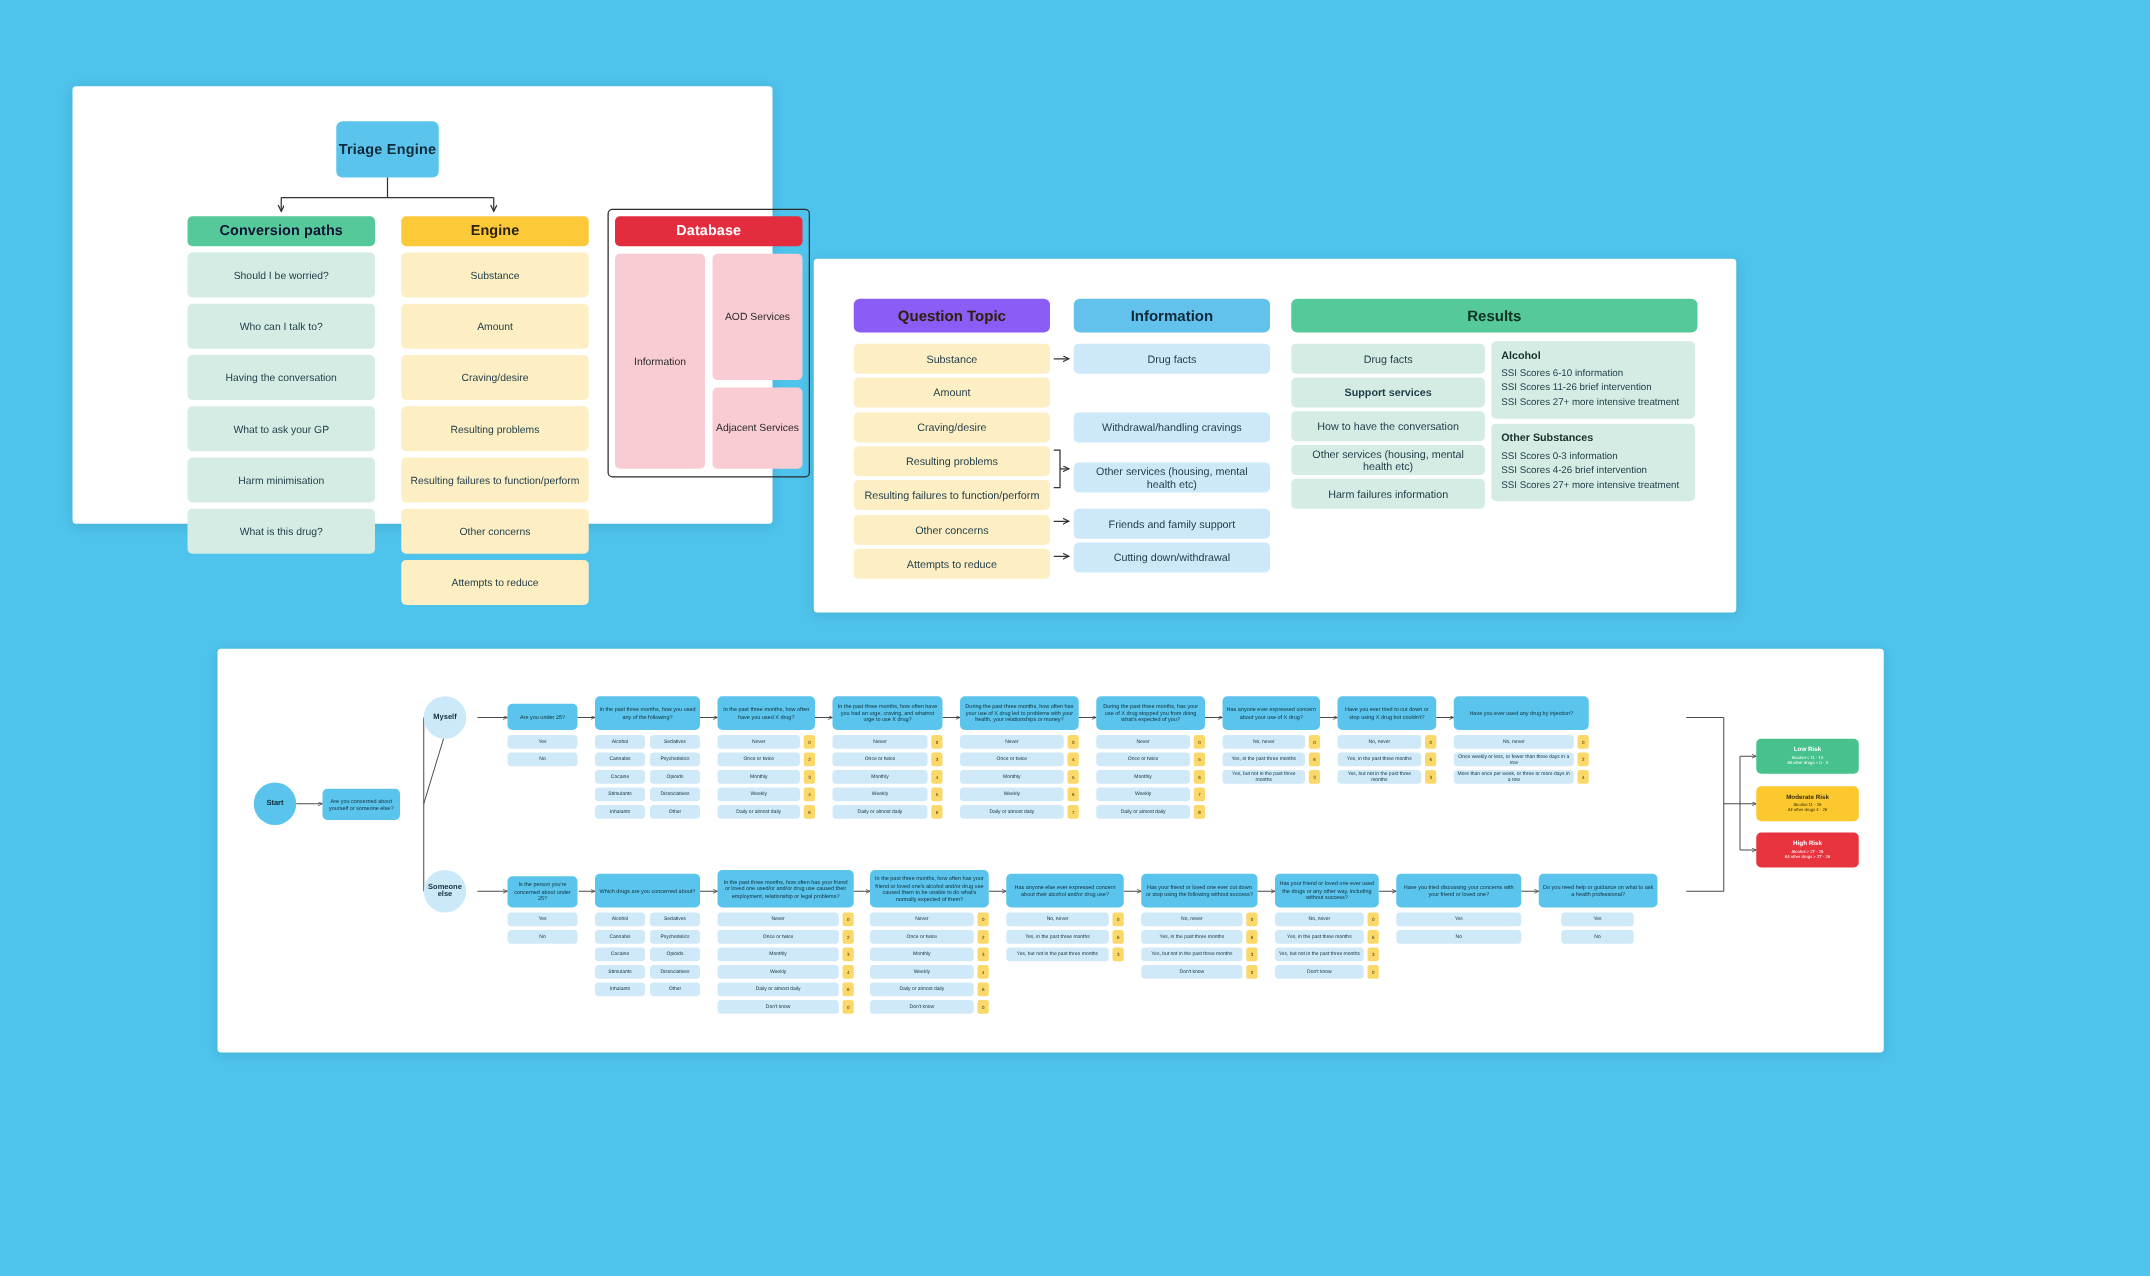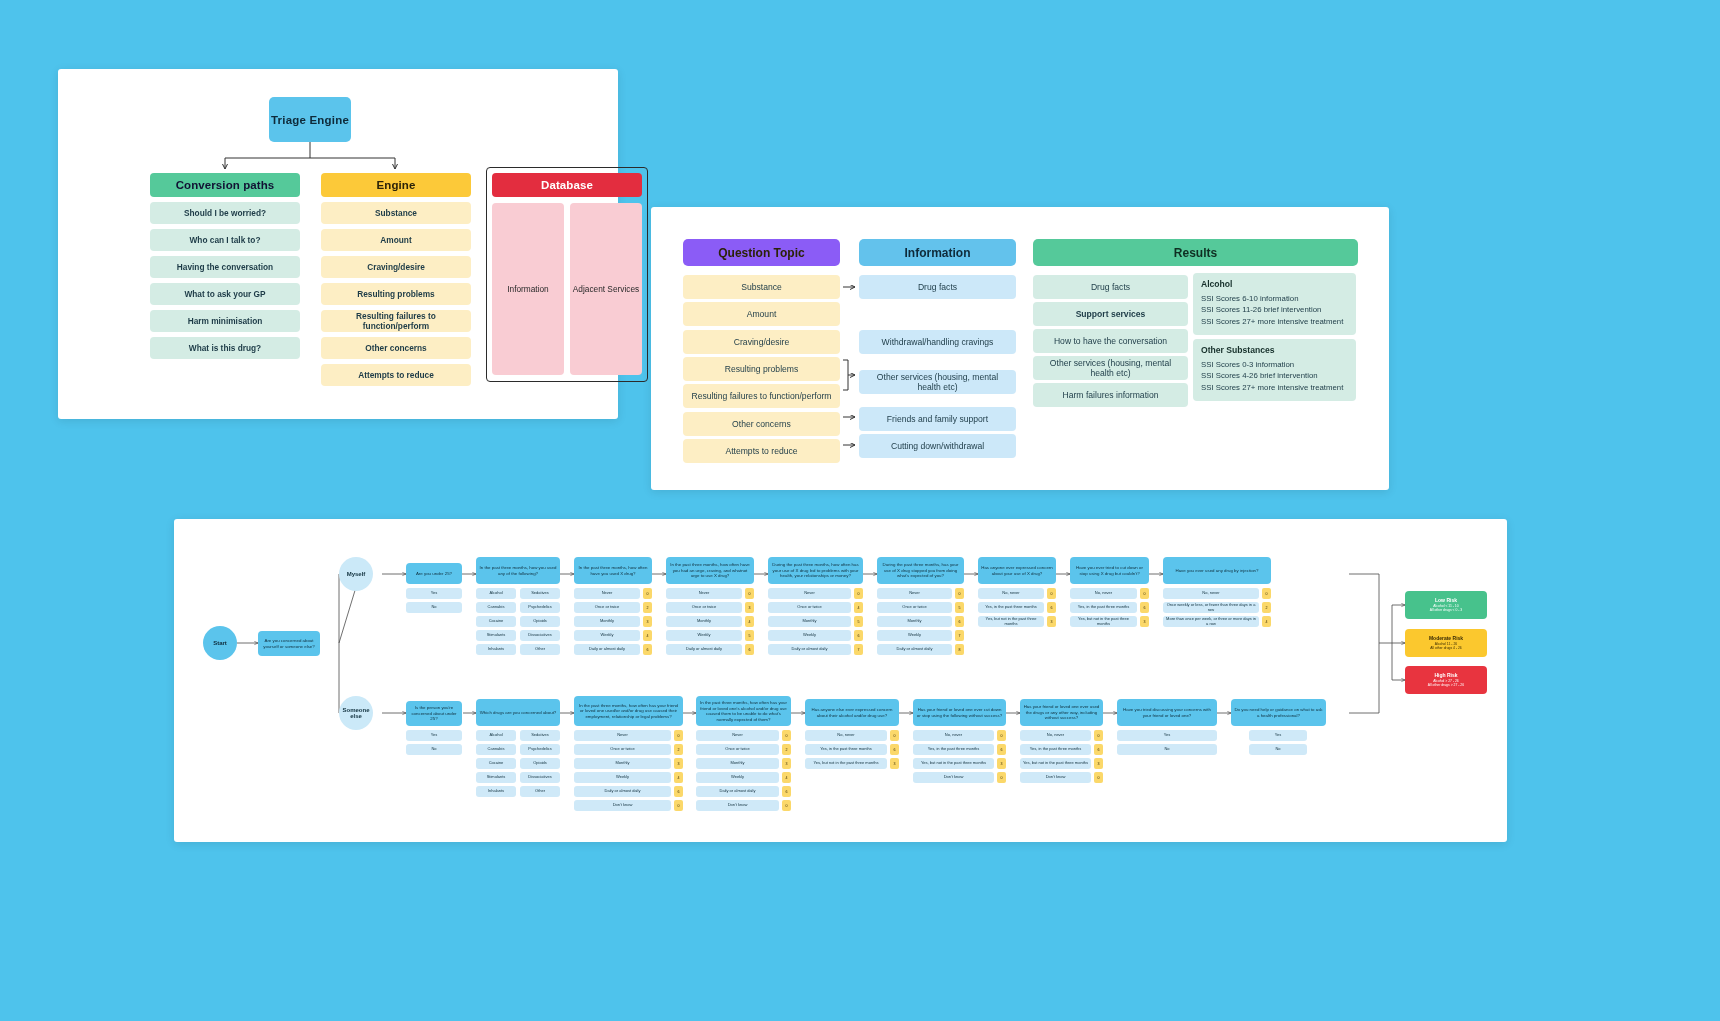--- a/index.html
+++ b/index.html
@@ -28,23 +28,23 @@
   .col{position:absolute;}
   .col-head{
     height:24px;border-radius:4px;
     display:flex;align-items:center;justify-content:center;
     font-size:11.5px;font-weight:bold;letter-spacing:.1px;
   }
   .col-head.green{background:#55c99a;color:#113; }
   .col-head.yellow{background:#fcc939;color:#2b2208;}
   .col-head.red{background:#e32d3f;color:#ffffff;}
   .cell{
-    height:22px;margin-top:5px;border-radius:4px;
-    display:flex;align-items:center;justify-content:center;
-    font-size:8.3px;color:#1d3b47;text-align:center;padding:0 4px;font-weight:bold;
+    height:36px;margin-top:5px;border-radius:4px;
+    display:flex;align-items:center;justify-content:center;
+    font-size:8.3px;color:#1d3b47;text-align:center;padding:0 4px;
   }
   .cell.mint{background:#d4ece4;}
   .cell.cream{background:#fdeec4;}
   #col-conv{left:92px;top:104px;width:150px;}
   #col-triage{left:263px;top:104px;width:150px;}
   
   #db-group{
     position:absolute;left:428px;top:98px;width:162px;height:215px;
     border:1.4px solid #2b2b2b;border-radius:4px;padding:5px;box-sizing:border-box;
   }
@@ -159,20 +159,21 @@
     <div class="cell cream">Resulting failures to function/perform</div>
     <div class="cell cream">Other concerns</div>
     <div class="cell cream">Attempts to reduce</div>
   </div>
 
   <div id="db-group"></div>
   <div class="col-head red" id="db-head">Database</div>
   <div class="db-body">
     <div class="db-left">Information</div>
     <div class="db-right">
+      <div class="db-aod">AOD Services</div>
       <div class="db-adj">Adjacent Services</div>
     </div>
   </div>
 </div>
 
 <div class="panel" id="panel-qir">
 
   <svg class="qir-arrows">
     <defs>
       <marker id="ar2" markerWidth="7" markerHeight="7" refX="5" refY="2.5" orient="auto">

